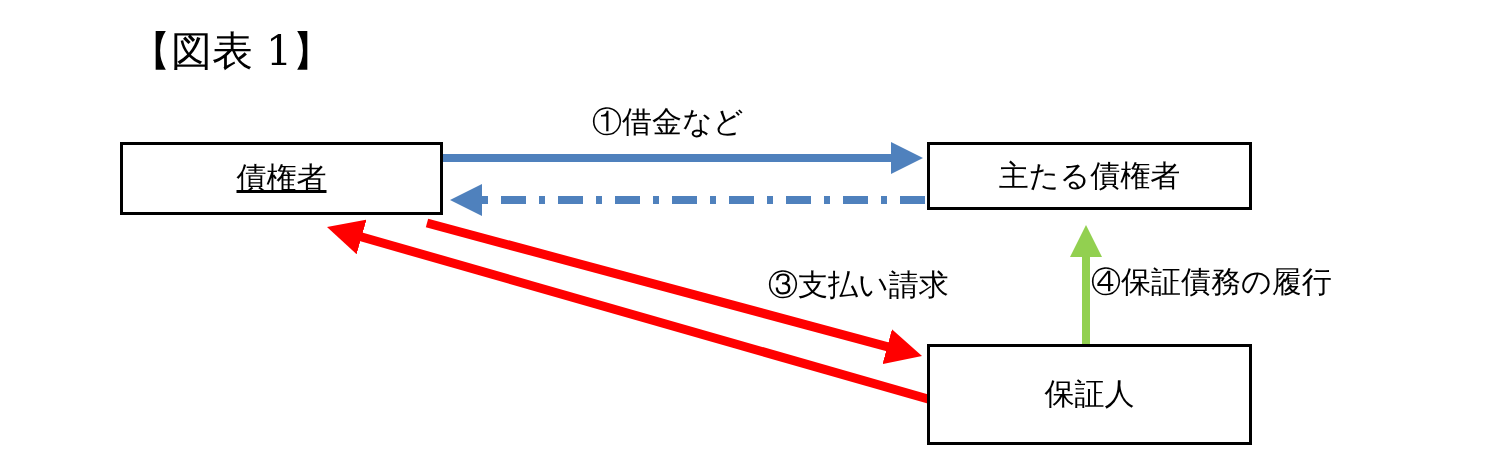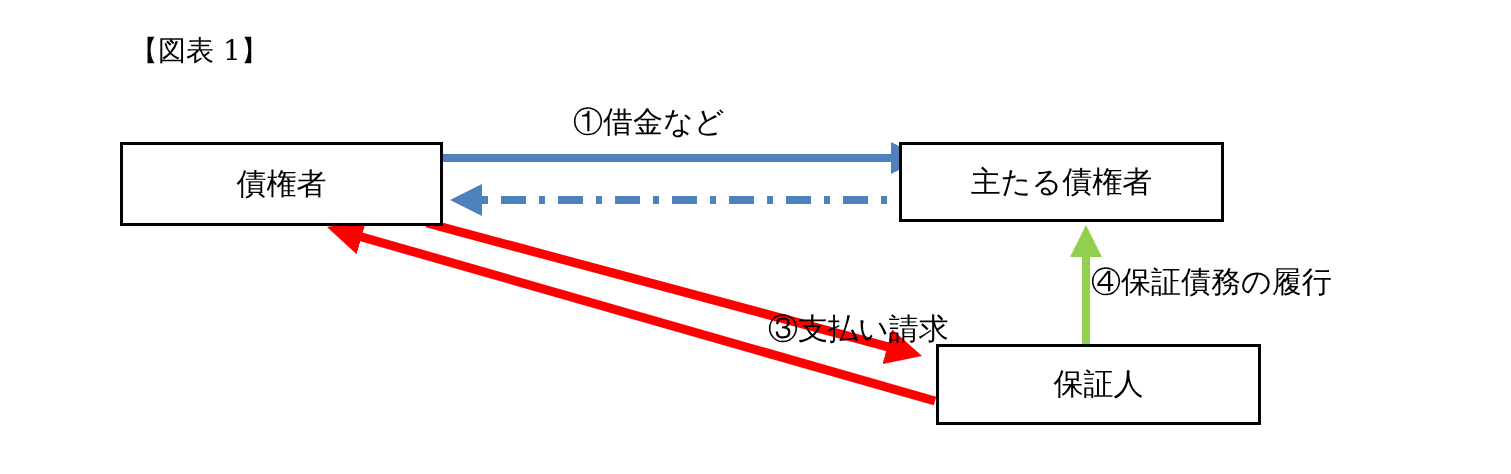--- a/index.html
+++ b/index.html
@@ -14,21 +14,21 @@
     background: #ffffff;
     overflow: hidden;
     font-family: "Liberation Sans", sans-serif;
     color: #000000;
   }
   .figure-title {
     position: absolute;
     left: 130px;
     top: 33px;
     font-family: "DejaVu Serif", serif;
-    font-size: 28px;
+    font-size: 41px;
     line-height: 36px;
     white-space: nowrap;
   }
   .arrow-layer {
     position: absolute;
     left: 0;
     top: 0;
     width: 1511px;
     height: 474px;
   }
@@ -36,32 +36,32 @@
     position: absolute;
     box-sizing: border-box;
     border: 3px solid #000000;
     background: #ffffff;
     display: flex;
     align-items: center;
     justify-content: center;
     font-size: 30px;
     white-space: nowrap;
   }
-  .box-creditor        { left: 120px; top: 142px; width: 323px; height: 84px; }
-  .box-principal       { left: 899px; top: 142px; width: 325px; height: 80px; }
-  .box-guarantor       { left: 927px; top: 344px; width: 325px; height: 81px; margin-left: 9px; }
+  .box-creditor        { left: 120px; top: 142px; width: 323px; height: 73px; text-decoration: underline; }
+  .box-principal       { left: 927px; top: 142px; width: 325px; height: 68px; }
+  .box-guarantor       { left: 927px; top: 344px; width: 325px; height: 101px; }
   .edge-label {
     position: absolute;
     font-size: 30px;
     line-height: 34px;
     white-space: nowrap;
   }
-  .label-loan          { left: 573px;  top: 105px; }
+  .label-loan          { left: 592px;  top: 105px; }
   .label-norepay       { left: 610px;  top: 225px; }
-  .label-demand        { left: 768px;  top: 268px; margin-top: 44px; }
+  .label-demand        { left: 768px;  top: 268px; }
   .label-performance   { left: 445px;  top: 350px; }
   .label-reimbursement { left: 1091px; top: 265px; }
 </style>
 </head>
 <body>
 
 <div class="canvas">
 
   <div class="figure-title">【図表 1】</div>
 

